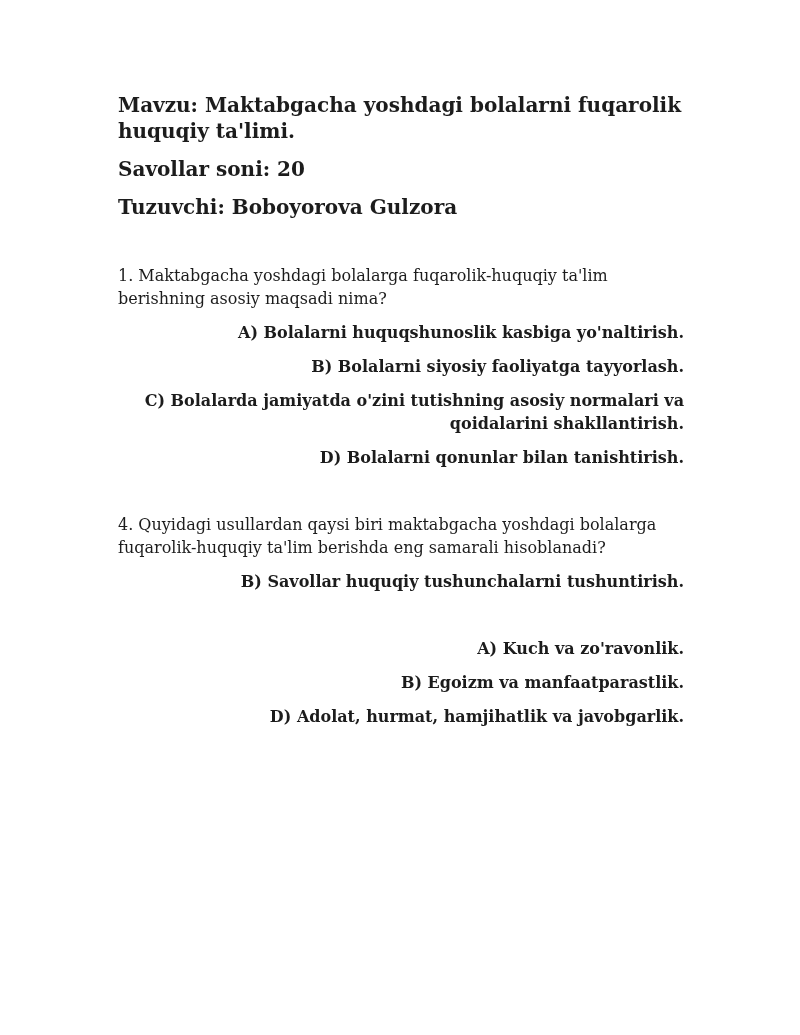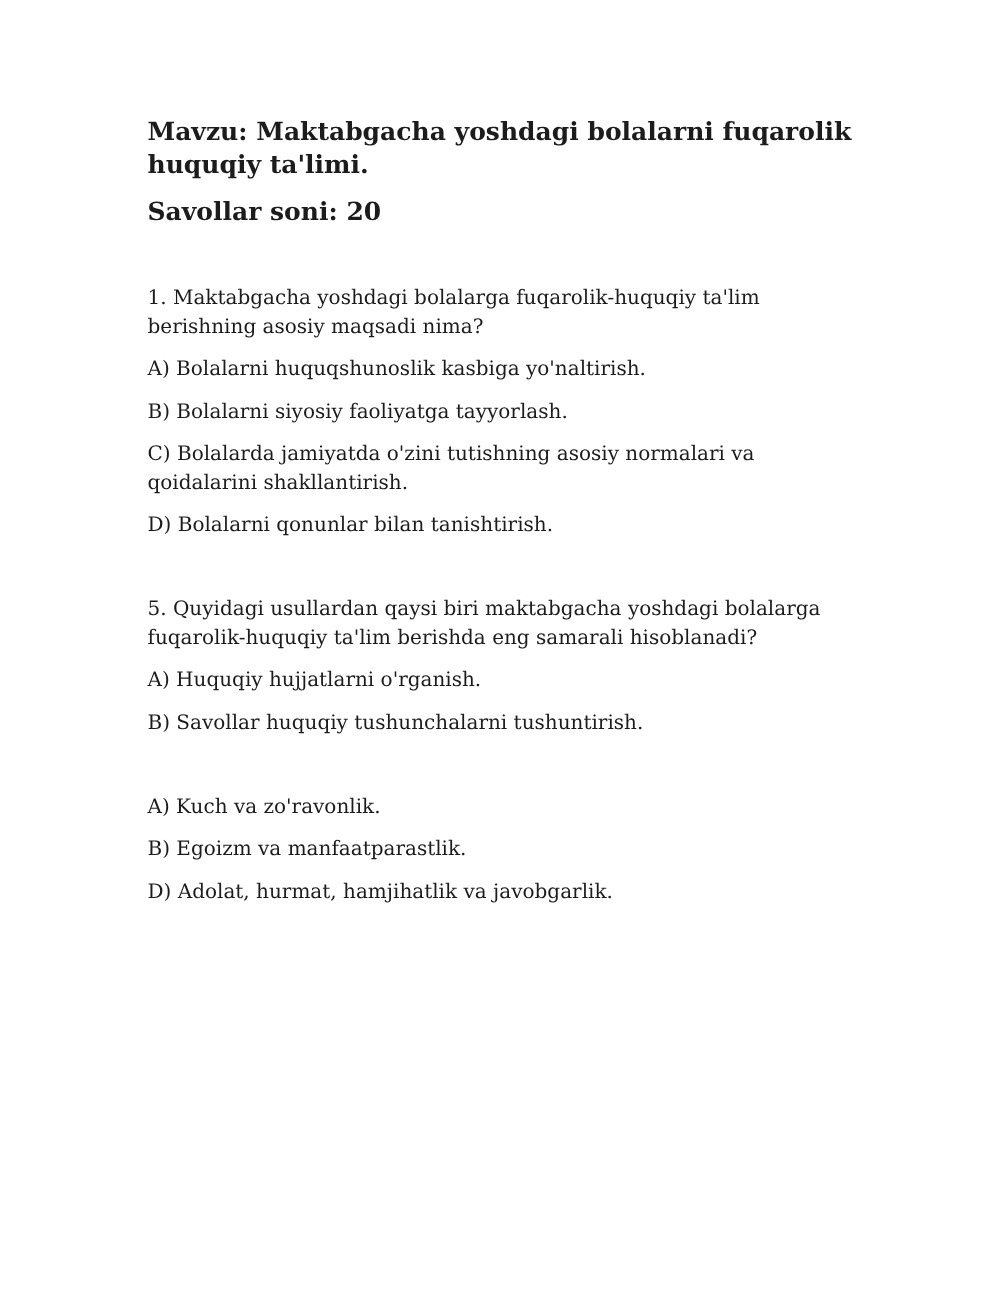--- a/index.html
+++ b/index.html
@@ -32,45 +32,46 @@
     margin-top: 44px;
   }
   .question-text {
     font-size: 16px;
     font-weight: 400;
     line-height: 23px;
     margin: 0 0 11px 0;
   }
   .option {
     font-size: 16px;
-    font-weight: 400;
+    font-weight: 700;
     line-height: 23px;
     margin: 0 0 11px 0;
+    text-align: right;
   }
 </style>
 </head>
 <body>
 
 <div class="page">
   <div class="content">
 
     <p class="doc-heading">Mavzu: Maktabgacha yoshdagi bolalarni fuqarolik huquqiy ta'limi.</p>
     <p class="doc-heading">Savollar soni: 20</p>
+    <p class="doc-heading">Tuzuvchi: Boboyorova Gulzora</p>
 
     <section class="question">
       <p class="question-text">1. Maktabgacha yoshdagi bolalarga fuqarolik-huquqiy ta'lim berishning asosiy maqsadi nima?</p>
       <p class="option">A) Bolalarni huquqshunoslik kasbiga yo'naltirish.</p>
       <p class="option">B) Bolalarni siyosiy faoliyatga tayyorlash.</p>
       <p class="option">C) Bolalarda jamiyatda o'zini tutishning asosiy normalari va qoidalarini shakllantirish.</p>
       <p class="option">D) Bolalarni qonunlar bilan tanishtirish.</p>
     </section>
 
     <section class="question">
-      <p class="question-text">5. Quyidagi usullardan qaysi biri maktabgacha yoshdagi bolalarga fuqarolik-huquqiy ta'lim berishda eng samarali hisoblanadi?</p>
-      <p class="option">A) Huquqiy hujjatlarni o'rganish.</p>
+      <p class="question-text">4. Quyidagi usullardan qaysi biri maktabgacha yoshdagi bolalarga fuqarolik-huquqiy ta'lim berishda eng samarali hisoblanadi?</p>
       <p class="option">B) Savollar huquqiy tushunchalarni tushuntirish.</p>
     </section>
 
     <section class="question">
       <p class="option">A) Kuch va zo'ravonlik.</p>
       <p class="option">B) Egoizm va manfaatparastlik.</p>
       <p class="option">D) Adolat, hurmat, hamjihatlik va javobgarlik.</p>
     </section>
 
   </div>

